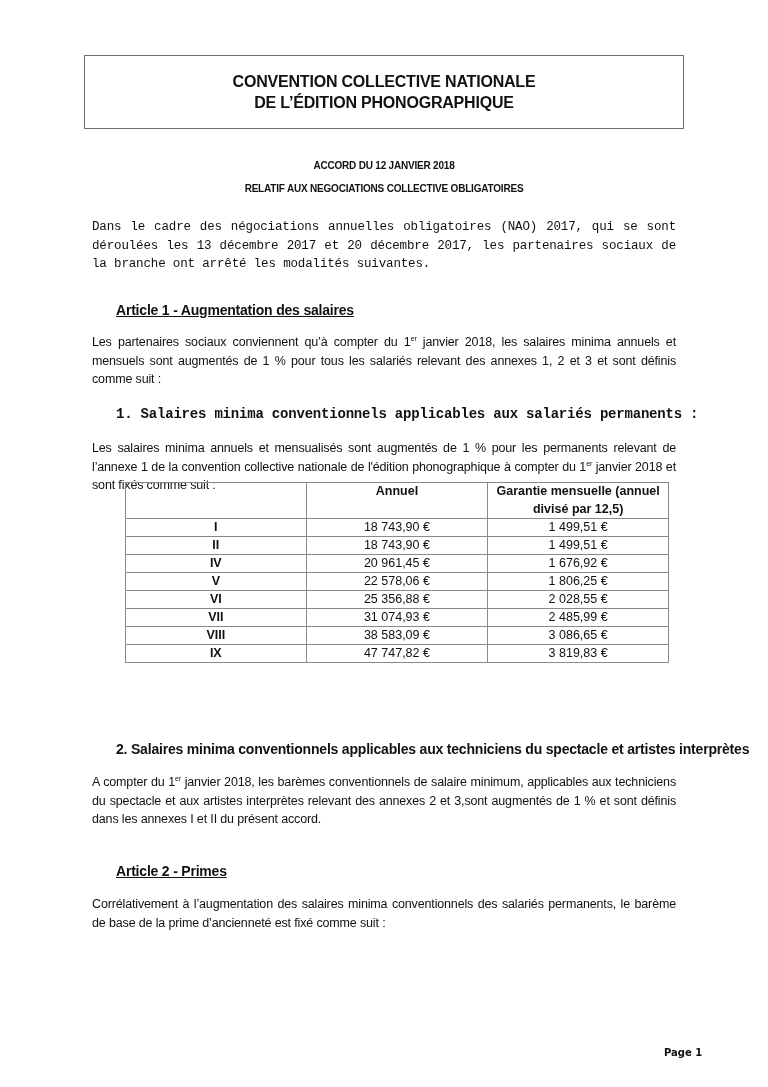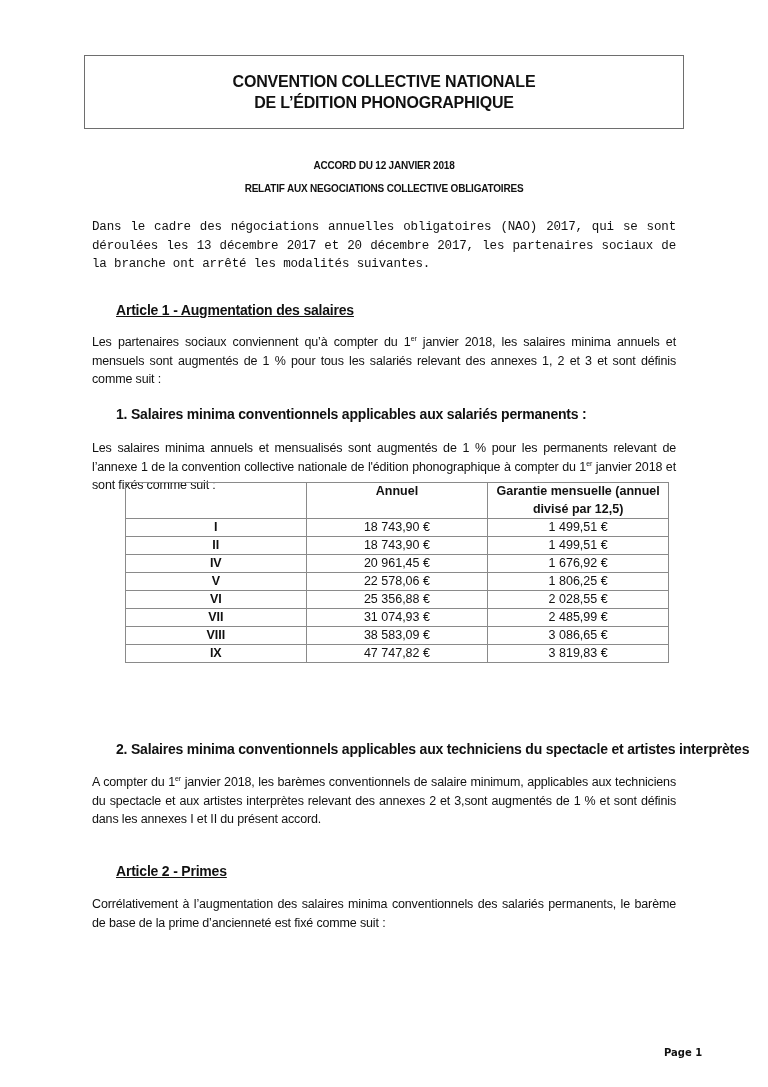--- a/index.html
+++ b/index.html
@@ -60,21 +60,21 @@
   <div class="title-line">ACCORD DU 12 JANVIER 2018</div>
   <div class="title-line">RELATIF AUX NEGOCIATIONS COLLECTIVE OBLIGATOIRES</div>
 </div>
 
 <div class="para" style="top:218px;font-family:Liberation Mono, monospace;">Dans le cadre des négociations annuelles obligatoires (NAO) 2017, qui se sont déroulées les 13&nbsp;décembre 2017 et 20 décembre 2017, les partenaires sociaux de la branche ont arrêté les modalités suivantes.</div>
 
 <div class="heading underline" style="top:302px;">Article 1 - Augmentation des salaires</div>
 
 <div class="para" style="top:333px;"><span>Les partenaires sociaux conviennent qu’à compter du 1</span><sup>er</sup><span> janvier 2018, les salaires minima annuels et mensuels sont augmentés de 1 % pour tous les salariés relevant des annexes 1, 2 et 3 et sont définis comme suit :</span></div>
 
-<div class="heading" style="top:406px;">1.  Salaires minima conventionnels applicables aux salariés permanents :</div>
+<div class="heading" style="top:406px;font-family:Liberation Mono, monospace;">1.  Salaires minima conventionnels applicables aux salariés permanents :</div>
 
 <div class="para" style="top:439px;"><span>Les salaires minima annuels et mensualisés sont augmentés de 1&nbsp;% pour les permanents relevant de l’annexe 1 de la convention collective nationale de l'édition phonographique à compter du 1</span><sup>er</sup><span> janvier 2018 et sont fixés comme suit :</span></div>
 
 <table class="salary">
   <colgroup>
       <col class="c1">
       <col class="c2">
       <col class="c3">
     </colgroup>
   <thead>

